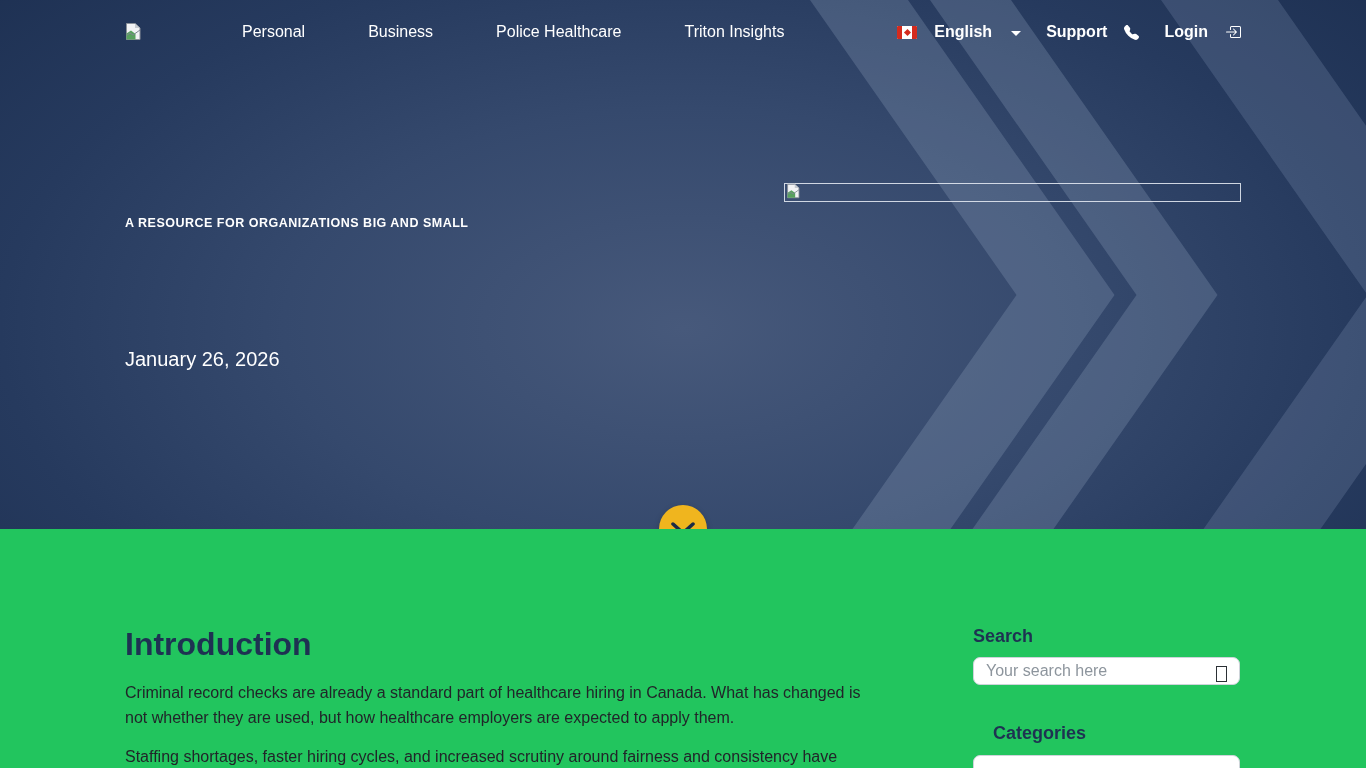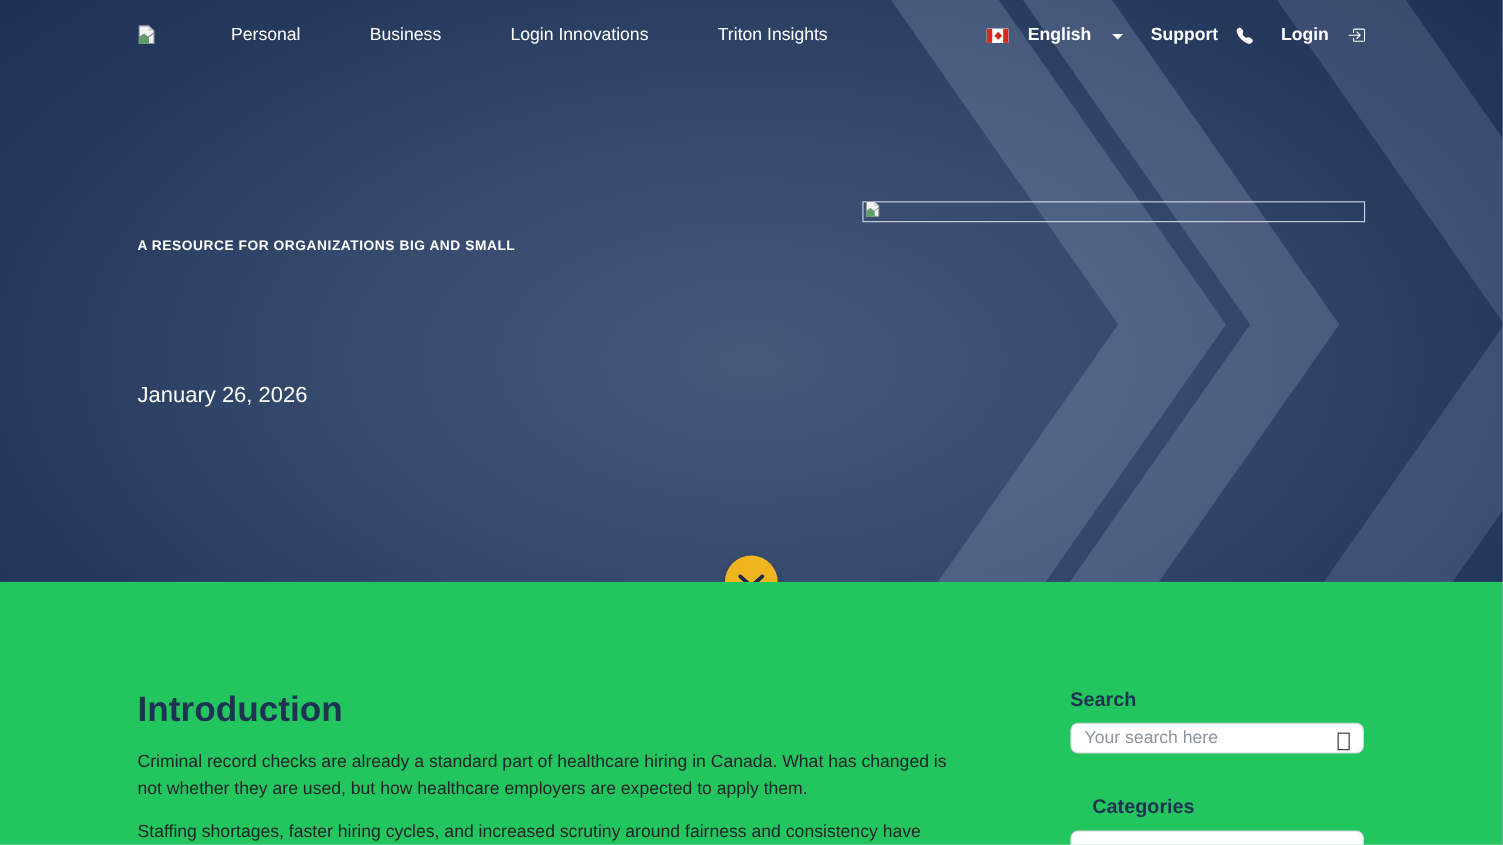--- a/index.html
+++ b/index.html
@@ -15,21 +15,21 @@
     overflow:hidden; color:#fff;
   }
   .chevrons{ position:absolute; inset:0; }
 
   
   .navbar{
     position:absolute; top:0; left:0; right:0; height:64px;
     display:flex; align-items:center; padding:0 125px; z-index:5;
   }
   .logo-box{ width:18px; height:20px; display:inline-flex; align-items:flex-start; cursor:pointer; }
-  .nav-links{ display:flex; gap:63px; margin-left:67px; }
+  .nav-links{ display:flex; gap:63px; margin-left:99px; }
   .nav-link{ color:#fff; font-size:16px; cursor:pointer; white-space:nowrap; }
   .nav-right{ margin-left:auto; display:flex; align-items:center; gap:25px; font-weight:bold; }
   .nav-right .item{ display:flex; align-items:center; gap:17px; cursor:pointer; font-size:16px; color:#fff; }
   .flag{ position:relative; width:20px; height:13px; background:#fff; border-radius:1px; overflow:hidden; flex:0 0 auto; }
   .flag::before,.flag::after{ content:""; position:absolute; top:0; bottom:0; width:5px; background:#d52b1e; }
   .flag::before{ left:0; } .flag::after{ right:0; }
   .flag .leaf{ position:absolute; left:8px; top:4px; width:5px; height:5px; background:#d52b1e; transform:rotate(45deg); }
   .caret{ width:0; height:0; border-left:5px solid transparent; border-right:5px solid transparent; border-top:5px solid #fff; margin-left:2px; margin-top:2px; }
   .nav-icon{ display:inline-flex; }
 
@@ -97,21 +97,21 @@
         <path d="M1.5 1.5 H10 L15 6 V17.5 H1.5 Z" fill="#f2f3f5" stroke="#8a9099" stroke-width="1"></path>
         <path d="M10 1.5 L15 6 H10 Z" fill="#c6cbd1"></path>
         <path d="M1.5 11.5 L6 8.5 L10.5 12 V17.5 H1.5 Z" fill="#58a15e"></path>
         <path d="M15 8 L8 13 L5 11 L1.5 13.5" stroke="#7e8792" stroke-width="1" fill="none"></path>
       </svg>
     </span>
 
     <div class="nav-links">
       <span class="nav-link">Personal</span>
       <span class="nav-link">Business</span>
-      <span class="nav-link">Login Innovations</span>
+      <span class="nav-link">Police Healthcare</span>
       <span class="nav-link">Triton Insights</span>
     </div>
 
     <div class="nav-right">
       <span class="item">
         <span class="flag">
             <span class="leaf"></span>
           </span>
         <span>English</span>
         <span class="caret"></span>

